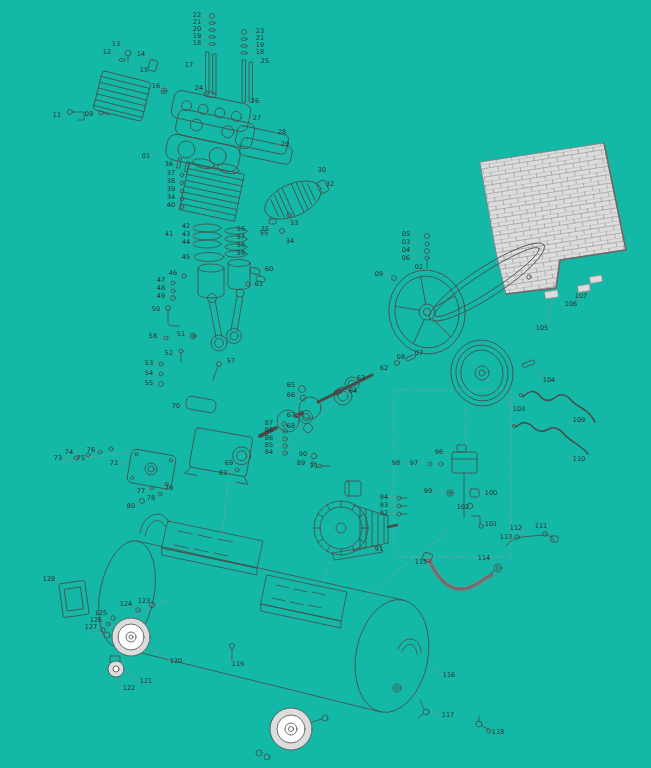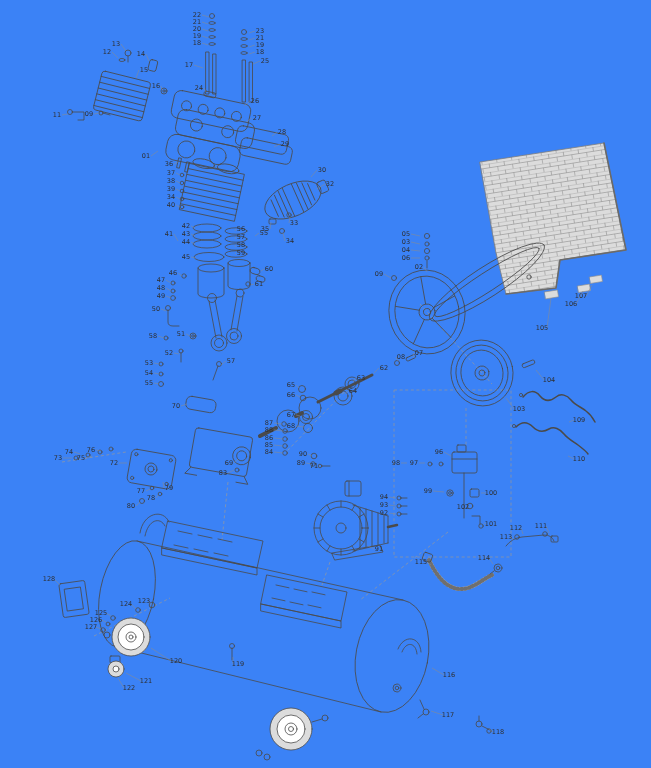--- a/index.html
+++ b/index.html
@@ -1,18 +1,18 @@
 <!DOCTYPE html>
 <html><head>
 <meta charset="utf-8">
 <title>Belt-drive air compressor exploded parts diagram</title>
 <style>
   *{box-sizing:border-box}
   html,body{margin:0;padding:0;background:#f4f4f4;font-family:"DejaVu Sans",sans-serif}
-  .page{width:651px;height:768px;background:#3b82f6;position:relative;overflow:hidden;margin:0 auto}
+  .page{width:651px;height:768px;background:#14b8a6;position:relative;overflow:hidden;margin:0 auto}
   svg{display:block;width:651px;height:768px}
   .art{stroke:#4a4a4a;stroke-width:.8;fill:none;stroke-linecap:round;stroke-linejoin:round}
   .dashed{stroke:#9a9a9a;stroke-width:.7;stroke-dasharray:3 2.6;fill:none}
   .leader{stroke:#8c8c8c;stroke-width:.55}
   .callout{font:6.5px "DejaVu Sans",sans-serif;fill:#2e2e2e;text-anchor:middle;stroke:none}
   .hose-base{stroke:#b2b2b2;stroke-width:4;fill:none;stroke-linecap:round}
   .hose-braid{stroke:#6f6f6f;stroke-width:4;fill:none;stroke-dasharray:1.4 2.4}
   .shade{stroke:#6a6a6a;stroke-width:1.6;fill:none}
 </style>
 </head>

